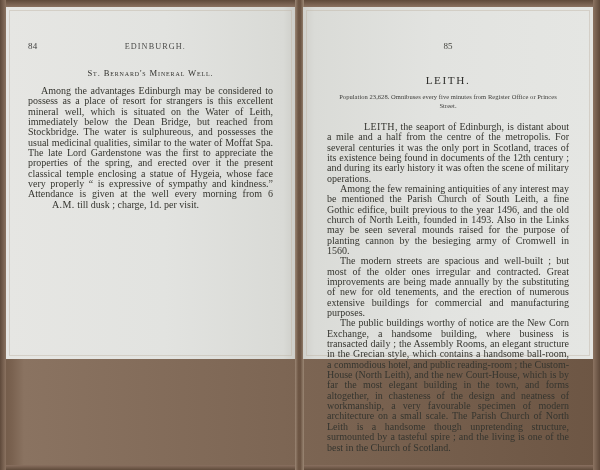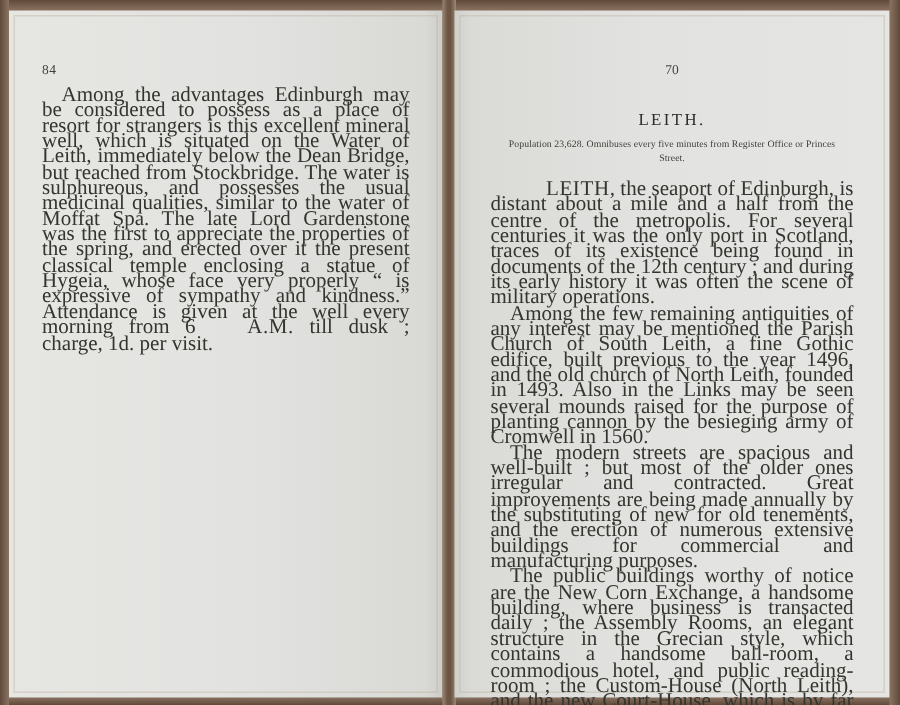--- a/index.html
+++ b/index.html
@@ -18,21 +18,21 @@
     background:linear-gradient(180deg,#5f4a3a,#8a7160);}
   .bed-bottom{position:absolute;left:0;bottom:0;width:600px;height:5px;
     background:linear-gradient(0deg,#5f4a3a,#897060);}
   .bed-left{position:absolute;left:0;top:0;width:6px;height:470px;
     background:linear-gradient(90deg,#5e493a,#8b7361);}
   .bed-right{position:absolute;right:0;top:0;width:7px;height:470px;
     background:linear-gradient(270deg,#5e493a,#8b7361);}
 
   
   .page{
-    position:absolute;top:7px;height:458px;
+    position:absolute;top:7px;height:352px;
     background:#e3e4e1;
     box-sizing:border-box;
   }
   .page-left{left:6px;width:289px;
     background:linear-gradient(90deg,#e6e6e3 0%,#e2e3e0 55%,#d9dad6 96%,#cdcdc8 100%);
   }
   .page-right{left:303px;width:290px;
     background:linear-gradient(270deg,#e5e6e3 0%,#e2e3e0 55%,#dadbd7 96%,#d0d0cb 100%);
   }
   
@@ -68,54 +68,56 @@
   .chaptitle{
     text-align:center;font-size:11.2px;letter-spacing:1.6px;color:#2e2e2b;
   }
   .chapsub{
     text-align:center;font-size:6.5px;line-height:1.45;
     color:#3d3d3a;letter-spacing:.05px;
   }
 
   p.body{
     margin:0;text-align:justify;text-justify:inter-word;
-    font-size:14px;line-height:10.35px;color:#35352f;
+    font-size:10px;line-height:10.35px;color:#35352f;
     text-indent:13px;-webkit-hyphens:none;hyphens:none;
   }
   .sc{font-variant:small-caps;letter-spacing:.4px;padding-left:24px;}
 </style>
 </head>
 <body>
 
 <div id="spread">
 
   <div class="bed-top"></div>
   <div class="bed-bottom"></div>
   <div class="bed-left"></div>
   <div class="bed-right"></div>
 
   <div class="page page-left">
     <div class="content" style="padding:34px 22px 0 22px;">
 
       <div class="headrow">
         <span class="folio">84</span>
+        <span class="runhead">EDINBURGH.</span>
       </div>
 
+      <div class="secthead" style="margin-top:17px;">St. Bernard's Mineral Well.</div>
 
       <p class="body" style="margin-top:8px;">Among the advantages Edinburgh may be considered to possess as a place of resort for strangers is this excellent mineral well, which is situated on the Water of Leith, immediately below the Dean Bridge, but reached from Stockbridge. The water is sulphureous, and possesses the usual medicinal qualities, similar to the water of Moffat Spa. The late Lord Gardenstone was the first to appreciate the properties of the spring, and erected over it the present classical temple enclosing a statue of Hygeia, whose face very properly “ is expressive of sympathy and kindness.” Attendance is given at the well every morning from 6 <span class="sc">A.M.</span> till dusk ; charge, 1d. per visit.</p>
 
     </div>
   </div>
 
   <div class="gutter"></div>
 
   <div class="page page-right">
     <div class="content" style="padding:34px 24px 0 24px;">
 
-      <div class="folio-right">70</div>
+      <div class="folio-right">85</div>
 
       <div class="chaptitle" style="margin-top:23px;">LEITH.</div>
 
       <div class="chapsub" style="margin-top:6px;padding:0 4px;">Population 23,628. Omnibuses every five minutes from Register Office or Princes Street.</div>
 
       <p class="body" style="margin-top:11px;"><span class="sc">LEITH</span>, the seaport of Edinburgh, is distant about a mile and a half from the centre of the metropolis. For several centuries it was the only port in Scotland, traces of its existence being found in documents of the 12th century ; and during its early history it was often the scene of military operations.</p>
       <p class="body">Among the few remaining antiquities of any interest may be mentioned the Parish Church of South Leith, a fine Gothic edifice, built previous to the year 1496, and the old church of North Leith, founded in 1493. Also in the Links may be seen several mounds raised for the purpose of planting cannon by the besieging army of Cromwell in 1560.</p>
       <p class="body">The modern streets are spacious and well-built ; but most of the older ones irregular and contracted. Great improvements are being made annually by the substituting of new for old tenements, and the erection of numerous extensive buildings for commercial and manufacturing purposes.</p>
       <p class="body">The public buildings worthy of notice are the New Corn Exchange, a handsome building, where business is transacted daily ; the Assembly Rooms, an elegant structure in the Grecian style, which contains a handsome ball-room, a commodious hotel, and public reading-room ; the Custom-House (North Leith), and the new Court-House, which is by far the most elegant building in the town, and forms altogether, in chasteness of the design and neatness of workmanship, a very favourable specimen of modern architecture on a small scale. The Parish Church of North Leith is a handsome though unpretending structure, surmounted by a tasteful spire ; and the living is one of the best in the Church of Scotland.</p>
 

